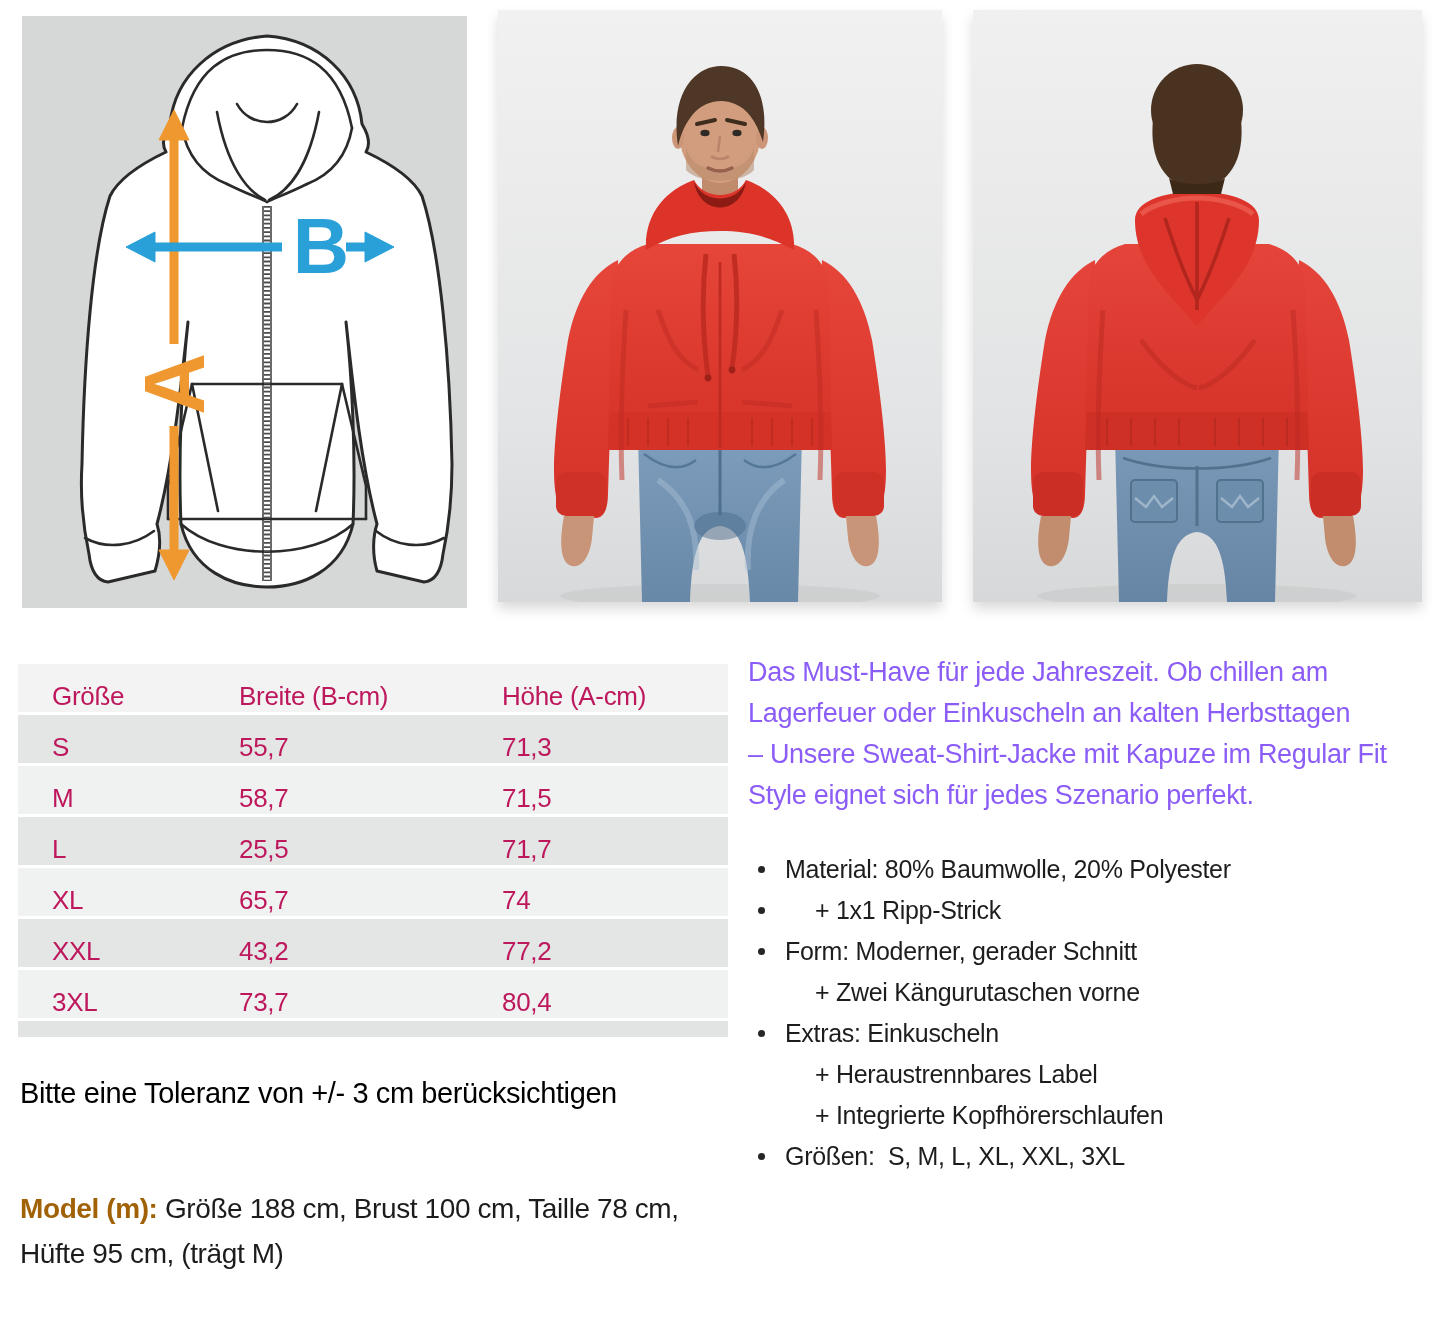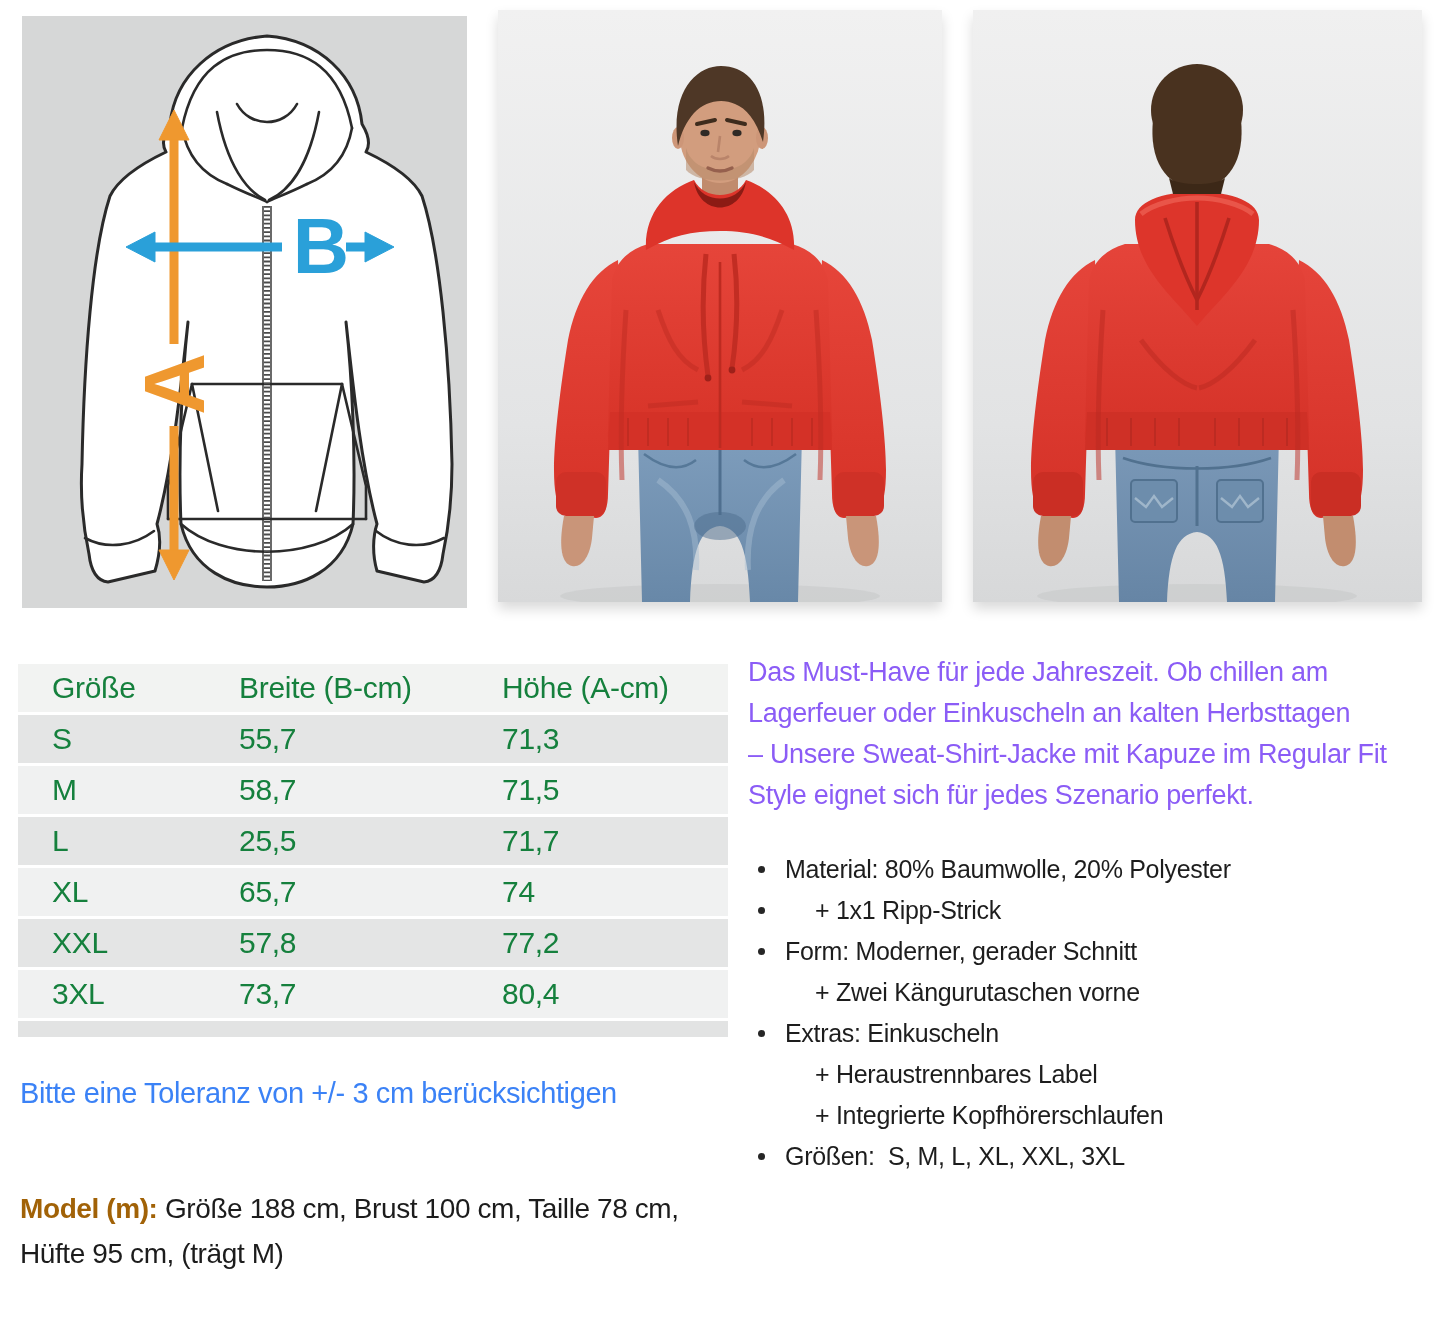--- a/index.html
+++ b/index.html
@@ -9,31 +9,31 @@
   .diagram{position:absolute;left:22px;top:16px;width:445px;height:592px;background:#d6d7d7;}
   .photo{position:absolute;top:10px;height:592px;box-shadow:0 7px 12px rgba(0,0,0,.15);}
   .photo-front{left:498px;width:444px;}
   .photo-back{left:973px;width:449px;}
   .diagram svg,.photo svg{display:block;width:100%;height:100%;}
   .measure-letter{position:absolute;font-weight:bold;line-height:1;transform:translate(-50%,-50%);}
   .letter-a{left:152px;top:368px;font-size:86px;color:#ef982f;transform:translate(-50%,-50%) rotate(-90deg);}
   .letter-b{left:299px;top:230px;font-size:78px;color:#2aa0d9;}
   
   .size-table{position:absolute;left:18px;top:664px;width:710px;}
-  .st-row{display:flex;align-items:center;height:48px;margin-bottom:3px;
-          font-size:30px;color:#15803d;letter-spacing:-0.3px;}
+  .st-row{display:flex;align-items:flex-end;height:48px;margin-bottom:3px;
+          font-size:26px;color:#be185d;letter-spacing:-0.3px;}
   .st-row.header{background:#f2f3f2;}
   .st-row.dark{background:#e4e5e5;}
   .st-row.light{background:#f0f1f1;}
   .st-c1{width:221px;padding-left:34px;box-sizing:border-box;}
   .st-c2{width:263px;}
   .st-c3{width:226px;}
   .st-footer{height:16px;background:#e2e3e3;}
   
-  .tolerance{position:absolute;left:20px;top:1048px;font-size:29px;color:#3b82f6;
+  .tolerance{position:absolute;left:20px;top:1048px;font-size:29px;color:#000000;
              letter-spacing:-0.4px;white-space:nowrap;}
   .model-info{position:absolute;left:20px;top:1186px;width:720px;font-size:28px;
               line-height:45px;color:#1c1c1c;letter-spacing:-0.4px;}
   .model-info b{font-weight:bold;color:#a16207;}
   .model-line{white-space:nowrap;}
   
   .description{position:absolute;left:748px;top:652px;width:697px;}
   .desc-line{font-size:27px;line-height:41px;color:#8b5cf6;letter-spacing:-0.3px;white-space:nowrap;}
   .feature-list{list-style:none;margin:33px 0 0 0;padding:0;}
   .feature-list li{position:relative;padding-left:37px;font-size:25px;line-height:41px;
@@ -308,21 +308,21 @@
       <div class="st-c2">25,5</div>
       <div class="st-c3">71,7</div>
     </div>
     <div class="st-row light">
       <div class="st-c1">XL</div>
       <div class="st-c2">65,7</div>
       <div class="st-c3">74</div>
     </div>
     <div class="st-row dark">
       <div class="st-c1">XXL</div>
-      <div class="st-c2">57,8</div>
+      <div class="st-c2">43,2</div>
       <div class="st-c3">77,2</div>
     </div>
     <div class="st-row light">
       <div class="st-c1">3XL</div>
       <div class="st-c2">73,7</div>
       <div class="st-c3">80,4</div>
     </div>
     <div class="st-footer"></div>
   </div>
 

